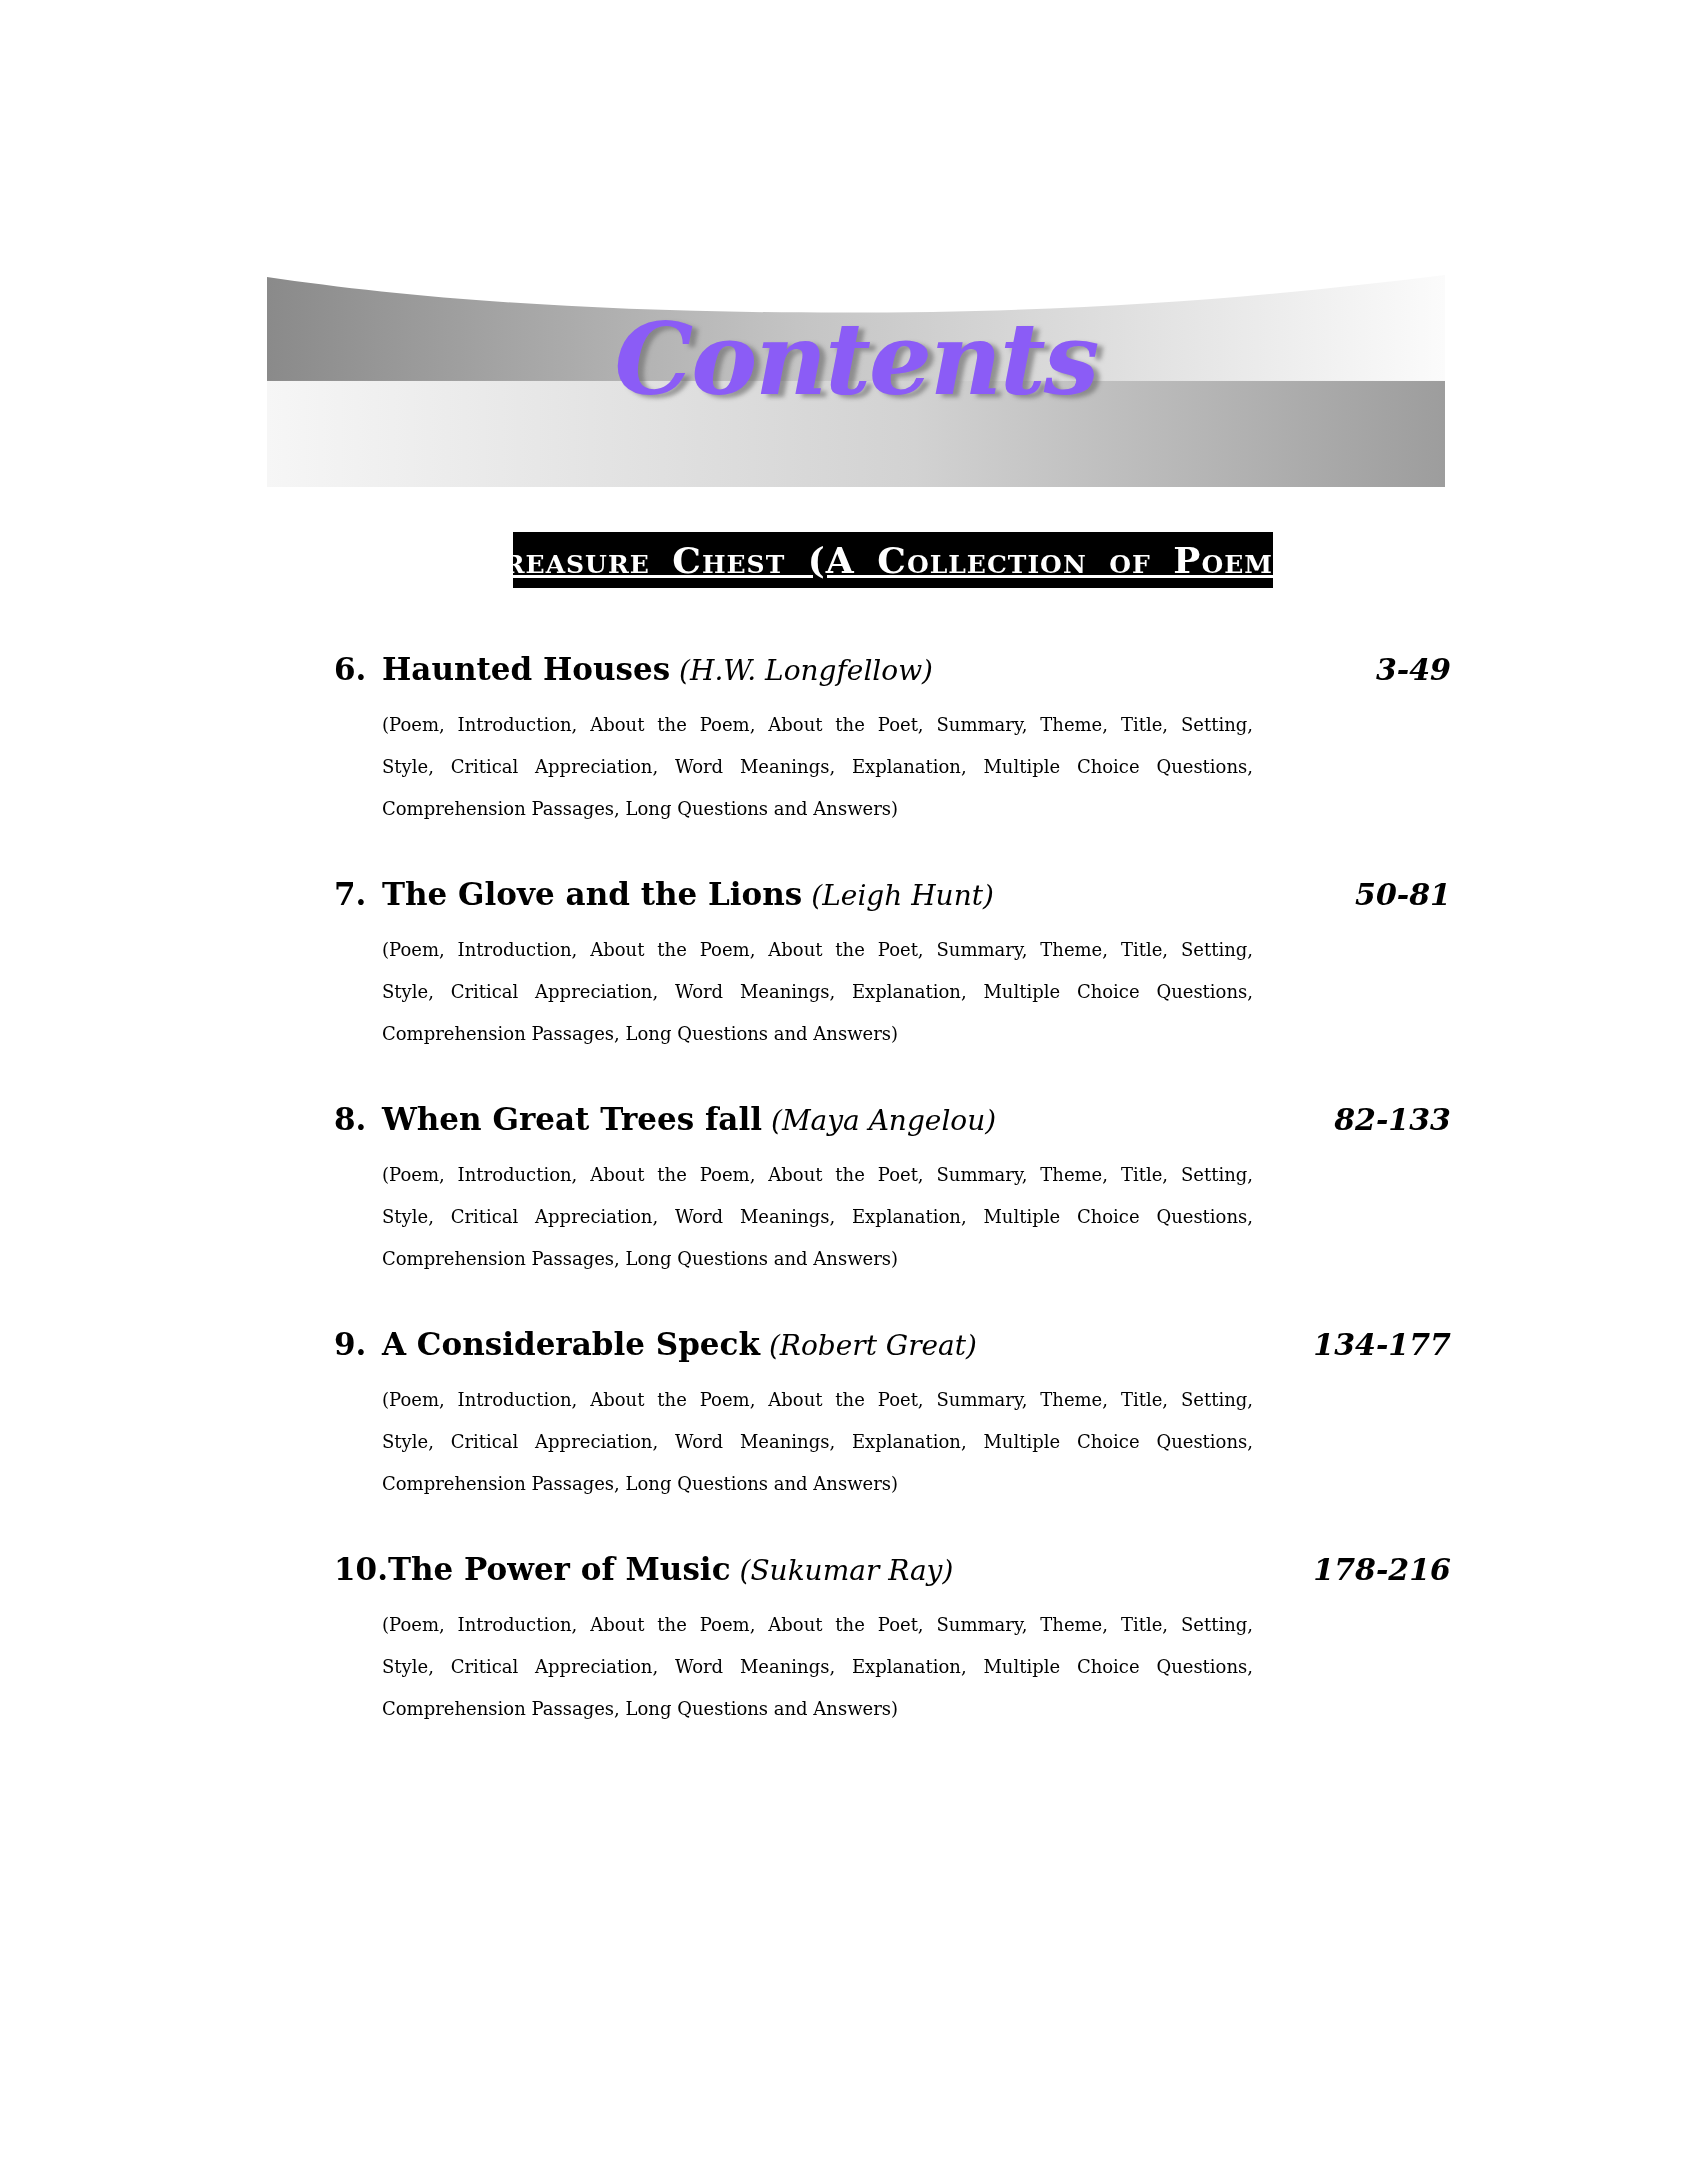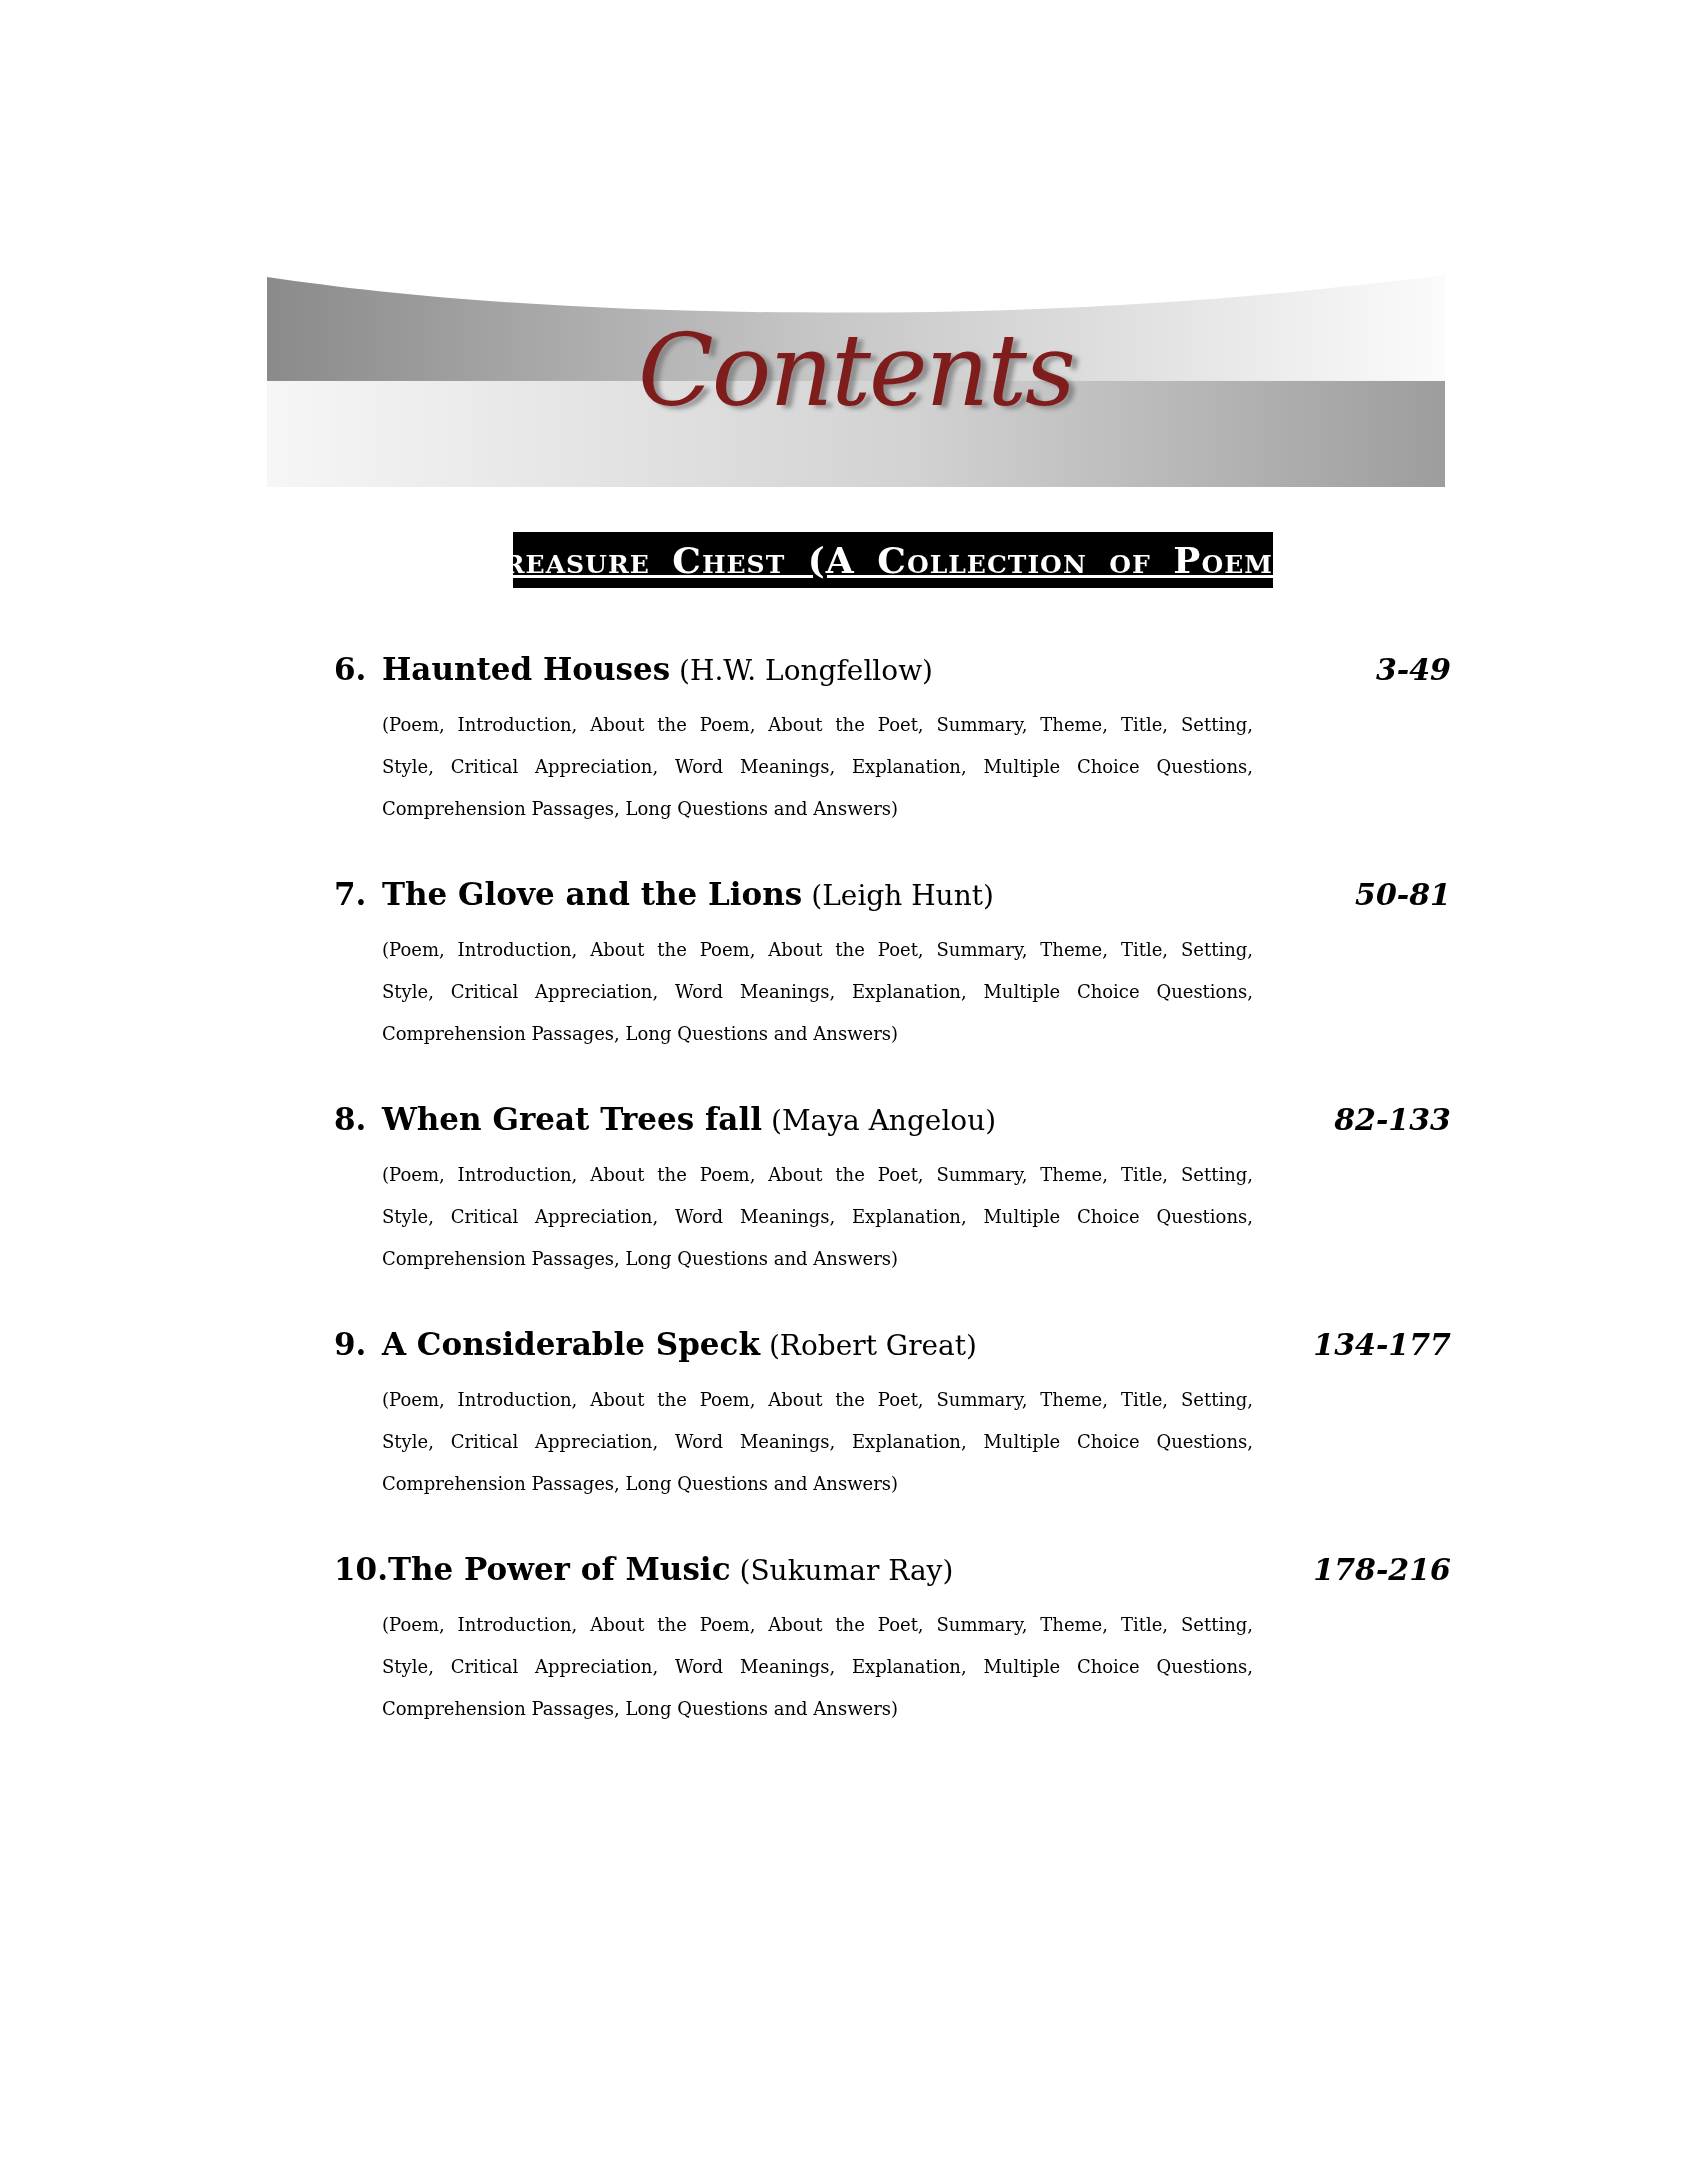--- a/index.html
+++ b/index.html
@@ -9,46 +9,46 @@
     font-family:"DejaVu Serif", serif;
     position:relative;
     overflow:hidden;
     color:#000;
   }
 
   
   .banner { position:absolute; left:267px; top:269px; width:1178px; height:218px; }
   .banner svg { display:block; width:100%; height:100%; }
   .banner-title {
-    position:absolute; left:0; right:0; top:48px;
+    position:absolute; left:0; right:0; top:36px;
     text-align:center;
-    font-weight:normal; font-style:italic;
+    font-weight:bold; font-style:italic;
     font-size:99px; letter-spacing:-2px; line-height:1.1;
-    color:#7f1d1d;
+    color:#8b5cf6;
     text-shadow:6px 3px 4px rgba(110,110,110,0.65);
   }
 
   
   .section-bar {
     position:absolute; left:513px; top:532px; width:760px; height:56px;
     background:#000000; color:#ffffff;
     display:flex; align-items:center; justify-content:center;
     font-variant:small-caps; font-weight:bold;
     font-size:36px; letter-spacing:1px; word-spacing:9px;
     white-space:nowrap;
     text-decoration:underline;
   }
 
   
   .toc { position:absolute; left:334px; top:648px; width:1117px; }
   .entry { margin-bottom:43px; }
   .entry-row { display:flex; align-items:baseline; line-height:42px; }
   .num   { min-width:48px; font-weight:bold; font-size:31px; }
   .title { font-weight:bold; font-size:31px; }
-  .author{ font-size:28px; margin-left:9px; }
+  .author{ font-style:italic; font-size:28px; margin-left:9px; }
   .pages { margin-left:auto; font-weight:bold; font-size:30px;font-style:italic; }
 
   .desc { margin-left:48px; margin-top:12px; width:871px; font-weight:normal; font-size:18px; }
   .desc-line { line-height:42px; white-space:nowrap; }
   .desc-line.stretch { text-align:justify; text-align-last:justify; }
 </style>
 </head>
 <body>
 
 <div>

